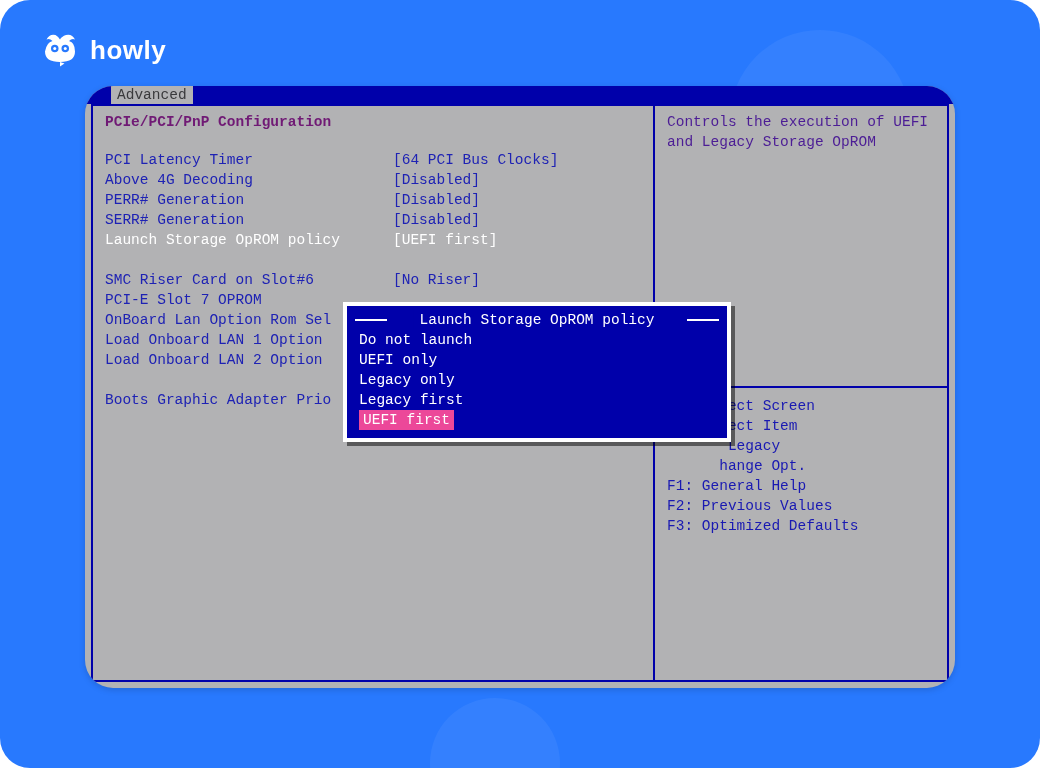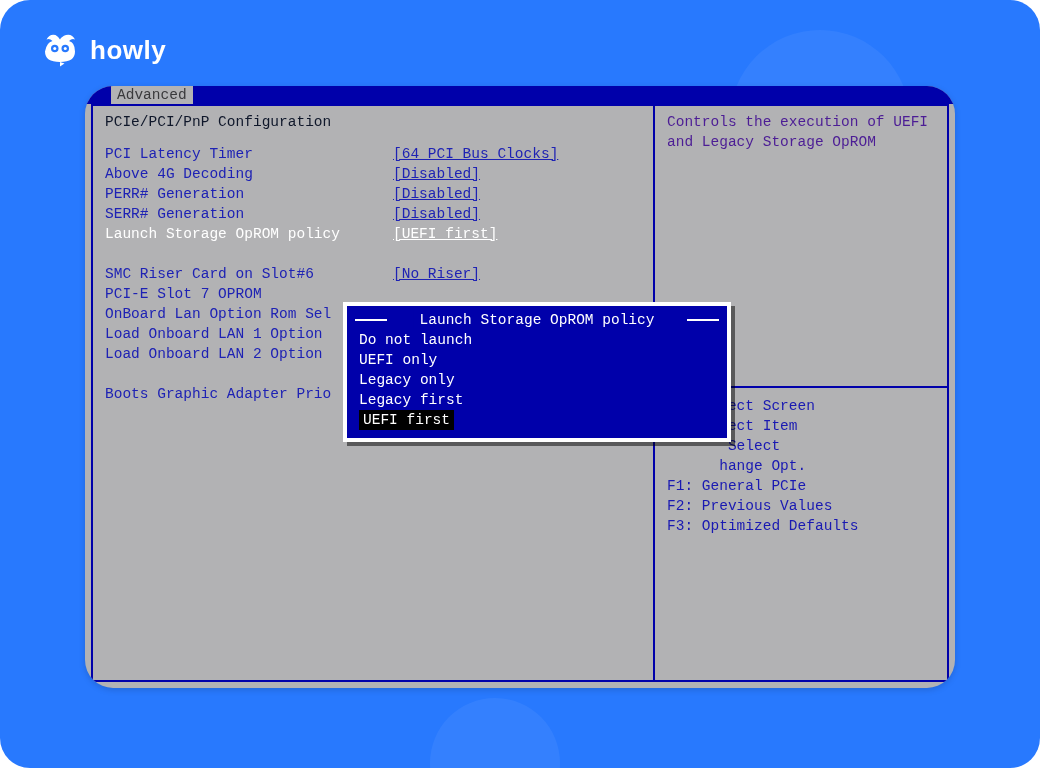--- a/index.html
+++ b/index.html
@@ -33,24 +33,24 @@
   }
   
   .frame{
     position:absolute;left:6px;right:6px;top:18px;bottom:6px;
     border:2px solid #0000aa;
   }
   .vdiv{position:absolute;top:0;bottom:0;left:560px;width:2px;background:#0000aa;}
   .hdiv{position:absolute;left:560px;right:0;top:280px;height:2px;background:#0000aa;}
   
   .pane-left{position:absolute;left:12px;top:6px;width:544px;}
-  .section-title{color:#0f172a;font-weight:normal;margin-bottom:12px;}
+  .section-title{color:#701a75;font-weight:bold;margin-bottom:18px;}
   .row{display:flex;}
   .row .lbl{width:288px;white-space:pre;}
-  .row .val{white-space:pre;text-decoration:underline;}
+  .row .val{white-space:pre;}
   .row.sel .lbl,.row.sel .val{color:#ffffff;}
   .spacer{height:20px;}
   
   .pane-help{position:absolute;left:574px;top:6px;right:8px;color:#4c1d95;}
   .pane-keys{position:absolute;left:574px;top:290px;right:8px;color:#1919b2;}
   .pane-keys .krow{white-space:pre;}
   
   .popup{
     position:absolute;left:258px;top:216px;width:380px;
     background:#0000aa;border:4px solid #ffffff;padding:4px 0 8px 0;
@@ -62,21 +62,21 @@
     color:#fff;background:#0000aa;padding:0 6px;white-space:nowrap;
   }
   .popup-line-l,.popup-line-r{
     position:absolute;top:9px;height:2px;background:#fff;width:32px;
   }
   .popup-line-l{left:8px;}
   .popup-line-r{right:8px;}
   .popup-item{
     color:#fff;padding:0 12px;white-space:pre;
   }
-  .popup-item.hl{background:#000000;color:#fff;display:inline-block;margin-left:12px;padding:0 4px;}
+  .popup-item.hl{background:#ec4899;color:#fff;display:inline-block;margin-left:12px;padding:0 4px;}
 </style>
 </head>
 <body>
 
 <div class="page-bg">
   <div class="circ c1"></div>
   <div class="circ c2"></div>
 
   <div class="logo">
     <svg class="owl" viewBox="0 0 48 48">
@@ -152,23 +152,23 @@
         </div>
 
         <div class="pane-help">
           <div>Controls the execution of UEFI</div>
           <div>and Legacy Storage OpROM</div>
         </div>
 
         <div class="pane-keys">
           <div class="krow">      lect Screen</div>
           <div class="krow">      lect Item</div>
-          <div class="krow">       Select</div>
+          <div class="krow">       Legacy</div>
           <div class="krow">      hange Opt.</div>
-          <div class="krow">F1: General PCIe</div>
+          <div class="krow">F1: General Help</div>
           <div class="krow">F2: Previous Values</div>
           <div class="krow">F3: Optimized Defaults</div>
         </div>
       </div>
 
       <div class="popup">
         <div class="popup-title-row">
           <div class="popup-line-l"></div>
           <div class="popup-title">Launch Storage OpROM policy</div>
           <div class="popup-line-r"></div>

